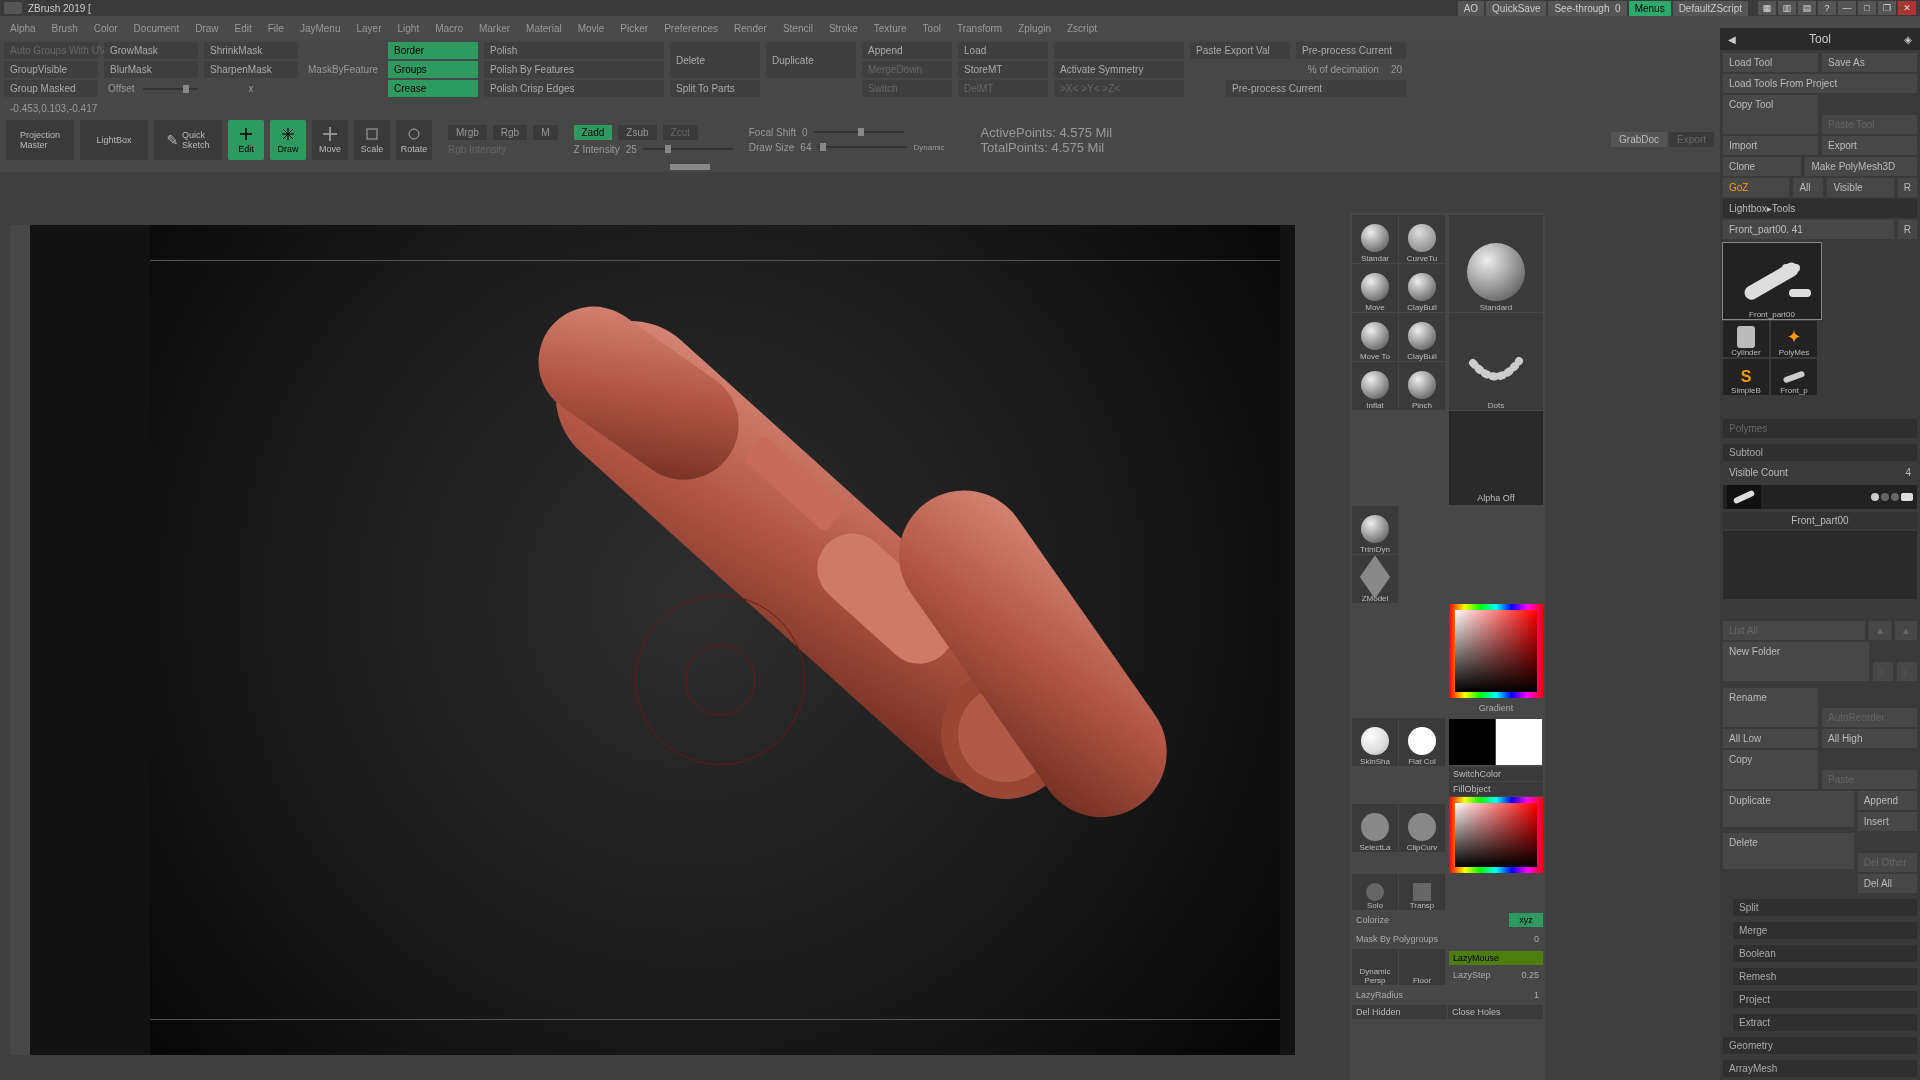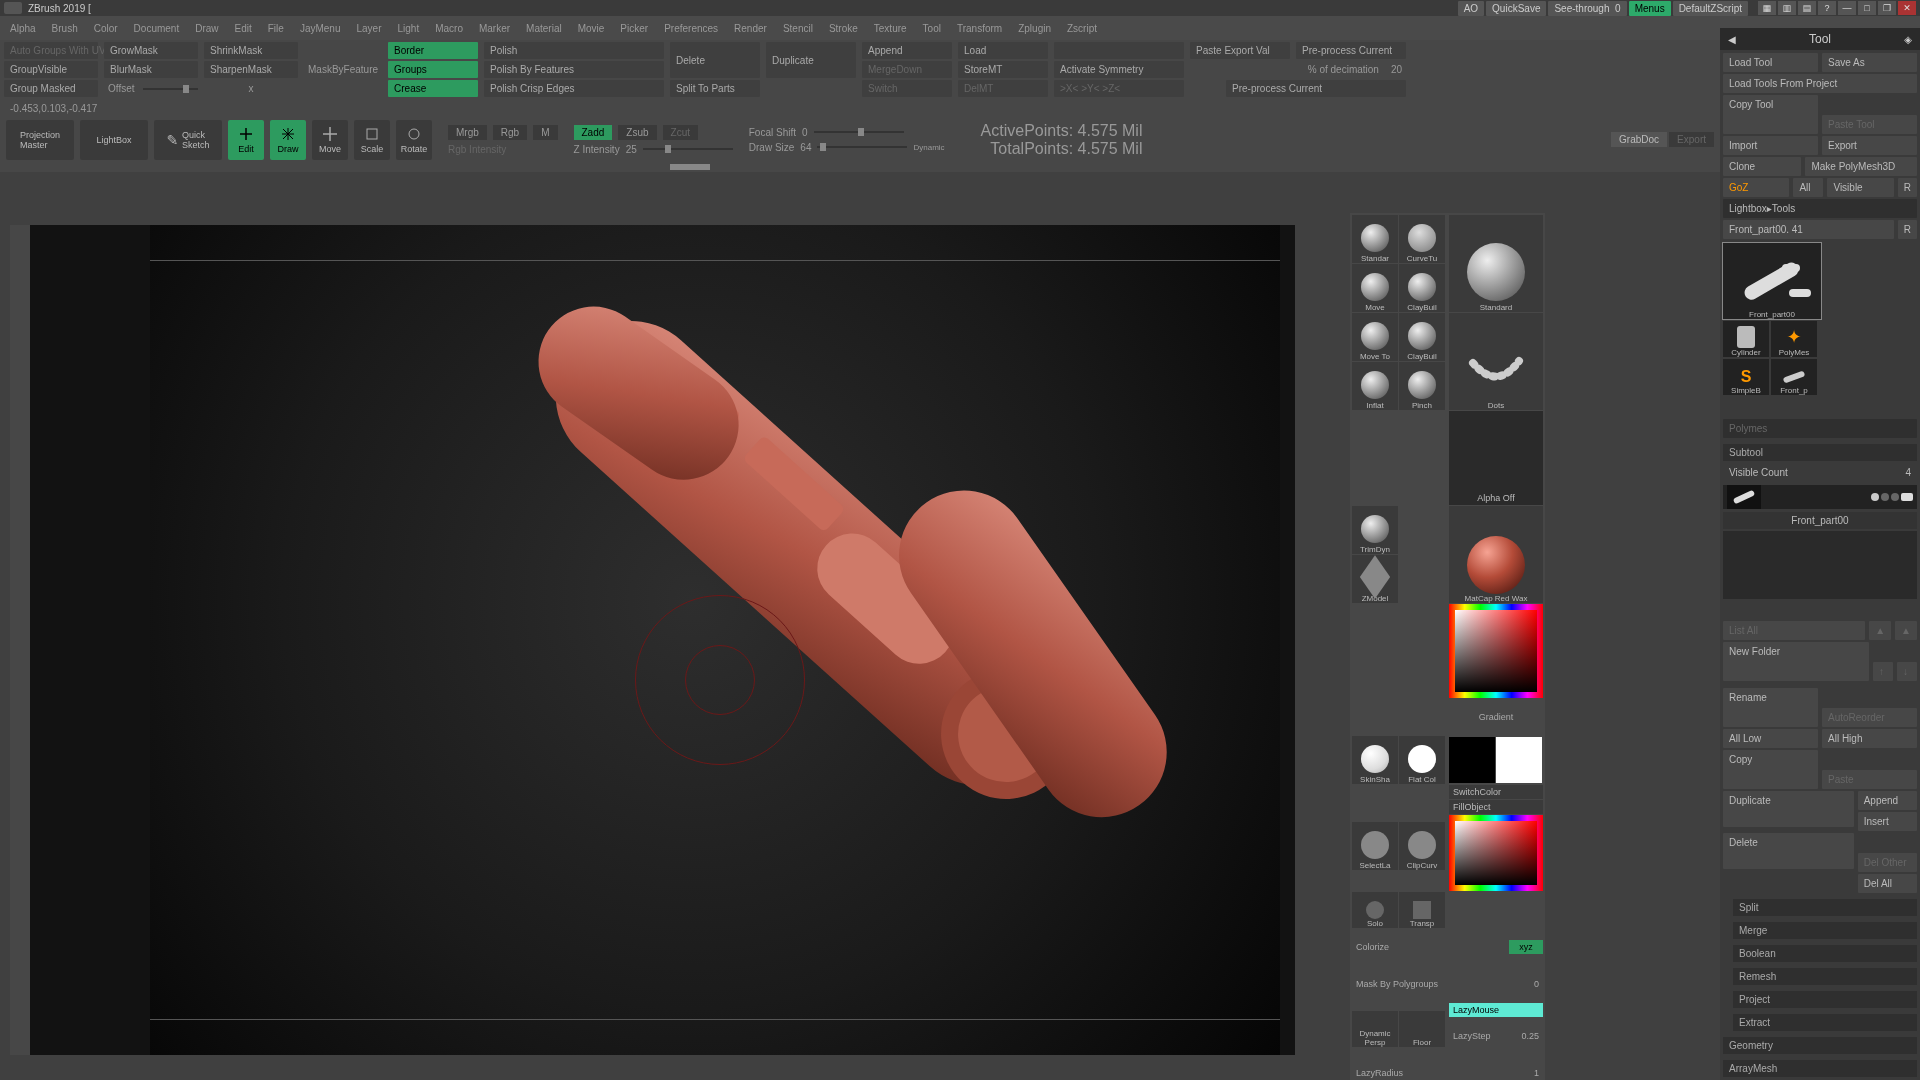--- a/index.html
+++ b/index.html
@@ -35,21 +35,21 @@
 .big-btn { width:68px; height:40px; background:#3a3a3a; display:flex; flex-direction:column; align-items:center; justify-content:center; font-size:9px; color:#bbb; border-radius:2px; }
 .mode-btn { width:36px; height:40px; background:#3a3a3a; display:flex; flex-direction:column; align-items:center; justify-content:center; font-size:9px; gap:2px; border-radius:2px; }
 .mode-btn.on { background:#2d9b5f; color:#000; }
 .mode-btn svg { width:16px; height:16px; }
 .slider-grp { display:flex; flex-direction:column; gap:4px; font-size:10px; color:#999; margin-left:10px; }
 .slider-row { display:flex; align-items:center; gap:6px; }
 .slider-row .trk { width:90px; height:2px; background:#333; position:relative; }
 .slider-row .hdl { position:absolute; width:6px; height:8px; background:#888; top:-3px; }
 .chip { padding:2px 8px; background:#3a3a3a; font-size:10px; }
 .chip.on { background:#2d9b5f; color:#000; }
-.stats { color:#999; font-size:16px; margin-left:30px;text-align:right; }
+.stats { color:#999; font-size:13px; margin-left:30px; }
 
 
 .hscroll { height:10px; background:#474747; position:relative; }
 .hscroll .thumb { position:absolute; left:670px; width:40px; height:6px; background:#888; top:2px; }
 
 
 .canvas-wrap { position:absolute; left:10px; top:225px; width:1285px; height:830px; background:#121212; }
 .canvas { position:absolute; left:140px; top:0; width:1130px; height:830px; background: radial-gradient(circle at 48% 45%, #2e2e2e 0%, #1a1a1a 55%, #050505 100%); overflow:hidden; }
 .canvas .guide { position:absolute; left:0; right:0; height:1px; background:#555; }
 .brush-ring { position:absolute; width:170px; height:170px; border:1px solid #6b1818; border-radius:50%; }
@@ -64,21 +64,21 @@
 .brush-cell.big { width:94px; height:97px; }
 .brush-cell.big .ball { width:58px; height:58px; }
 .mat-sphere { width:58px; height:58px; border-radius:50%; background:radial-gradient(circle at 35% 28%, #f6a393, #b44b38 45%, #5a1e15 85%); }
 .alpha-off { width:94px; height:94px; background:#2a2a2a; display:flex; align-items:flex-end; justify-content:center; font-size:9px; padding-bottom:2px; }
 .cpicker { width:94px; height:94px; position:relative; }
 .hue { position:absolute; inset:0; background:linear-gradient(to right,#f00,#ff0,#0f0,#0ff,#00f,#f0f,#f00); }
 .sat { position:absolute; inset:6px 6px 6px 6px; background:linear-gradient(to bottom, rgba(0,0,0,0), #000), linear-gradient(to right, #fff, #f00); }
 .swatch { width:46px; height:46px; }
 .mini-btn { background:#3a3a3a; font-size:9px; padding:2px 4px; flex:1; }
 .rrow { display:flex; gap:1px; align-items:center; }
-.rlabel { font-size:9px; padding:13px 4px; color:#aaa; flex:1; }
+.rlabel { font-size:9px; padding:4px 4px; color:#aaa; flex:1; }
 
 
 .toolpal { position:absolute; right:0; top:28px; width:200px; bottom:0; background:#3a3a3a; display:flex; flex-direction:column; }
 .toolpal .hdr { height:24px; background:#2a2a2a; color:#ccc; display:flex; align-items:center; padding:0 8px; font-size:12px; justify-content:space-between; }
 .toolpal .hdr .caret { font-size:10px; }
 .toolpal .body { padding:3px; display:flex; flex-direction:column; gap:2px; overflow:hidden; }
 .tp-btn { background:#474747; color:#bbb; font-size:10px; padding:4px 6px; border-radius:1px; }
 .tp-btn.dim { color:#666;margin-top:20px; }
 .tp-row { display:flex; gap:4px; }
 .tp-row .tp-btn { flex:1; }
@@ -409,24 +409,20 @@
       <div class="brush-cell">
           <div class="ball"></div>
           <span>TrimDyn</span>
         </div>
       <div class="brush-cell" style="opacity:0"></div>
       <div class="brush-cell">
           <div style="width:26px;height:26px;background:#888;transform:rotate(45deg) skew(10deg,10deg);margin-bottom:4px;"></div>
           <span>ZModel</span>
         </div>
     </div>
-    <div class="brush-cell big">
-        <div class="mat-sphere"></div>
-        <span>MatCap Red Wax</span>
-      </div>
   </div>
   <div class="rrow">
     <div style="width:96px;"></div>
     <div class="cpicker">
         <div class="hue"></div>
         <div class="sat"></div>
       </div>
   </div>
   <div class="rrow">
       <div style="width:96px;"></div>
@@ -498,21 +494,21 @@
       <div class="brush-cell" style="height:36px;">
           <span style="font-size:8px;">Dynamic</span>
           <span>Persp</span>
         </div>
       <div class="brush-cell" style="height:36px;gap:28px;">
           <div style="width:18px;height:10px;background:#666;"></div>
           <span>Floor</span>
         </div>
     </div>
     <div style="display:flex;flex-direction:column;gap:1px;width:94px;">
-      <div class="mini-btn" style="background:#5eead4;color:#000;">LazyMouse</div>
+      <div class="mini-btn" style="background:#4d7c0f;color:#000;">LazyMouse</div>
       <div class="rrow">
           <span class="rlabel">LazyStep</span>
           <span class="rlabel" style="flex:0;">0.25</span>
         </div>
     </div>
   </div>
   <div class="rrow">
       <span class="rlabel">LazyRadius</span>
       <span class="rlabel" style="flex:0;">1</span>
     </div>

